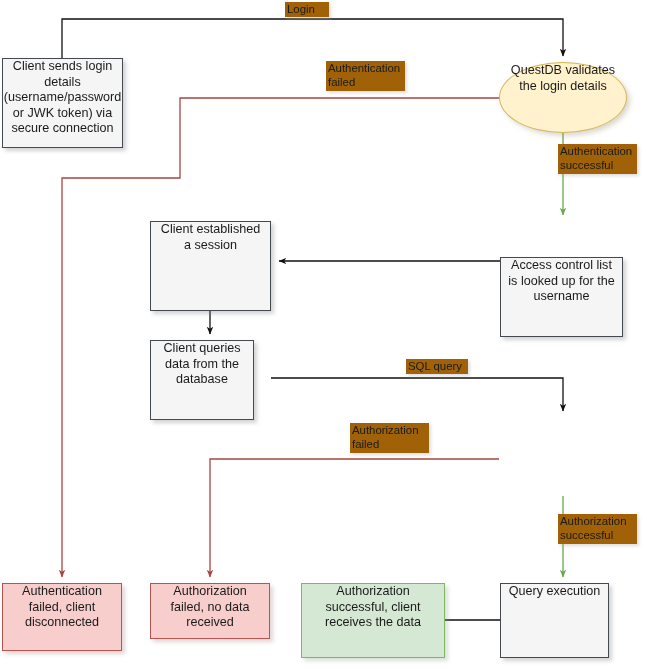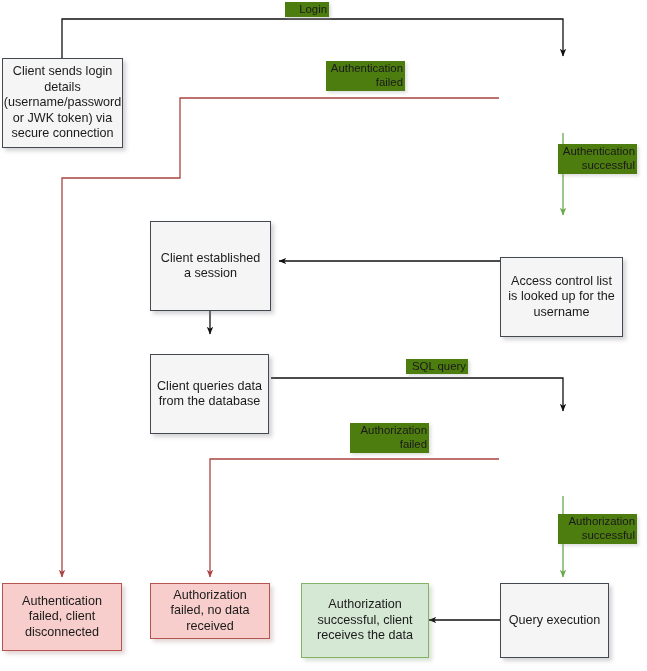--- a/index.html
+++ b/index.html
@@ -19,21 +19,21 @@
     position: absolute;
     left: 0; top: 0;
     width: 647px;
     height: 671px;
     pointer-events: none;
   }
   .node {
     position: absolute;
     box-sizing: border-box;
     display: flex;
-    align-items: center;
+    align-items: flex-start;
     justify-content: center;
     text-align: center;
     font-size: 12.6px;
     line-height: 15.5px;
     color: #1a1a1a;
   }
   .node .inner { padding: 0 5px; }
   .box {
     border: 1.2px solid #44484f;
     background: #f5f5f5;
@@ -51,25 +51,25 @@
   }
   .ellipse {
     border: 1.2px solid #d6b656;
     background: #fff2cc;
     border-radius: 50%;
     box-shadow: 3px 3px 5px rgba(150,140,110,0.34);
   }
   .edge-label {
     position: absolute;
     box-sizing: border-box;
-    background: #4d7c0f;
+    background: #a16207;
     font-size: 11.4px;
     line-height: 14px;
     color: #1a1a1a;
-    text-align: right;
+    text-align: left;
     white-space: pre-line;
     padding: 0 2px;
     box-shadow: 2px 2px 3px rgba(160,160,170,0.35);
   }
 </style>
 </head>
 <body>
 
 <div id="canvas">
 
@@ -102,47 +102,50 @@
 
     <path d="M563,496 L563,577" fill="none" stroke="#6aa84f" stroke-width="1.3" marker-end="url(#arrow-green)"></path>
 
     <path d="M500,620 L429,620" fill="none" stroke="#111111" stroke-width="1.3" marker-end="url(#arrow-dark)"></path>
   </svg>
 
   <div class="node box" style="left:2px; top:58px; width:121px; height:90px;">
     <span class="inner">Client sends login details (username/password or JWK token) via secure connection</span>
   </div>
 
+  <div class="node ellipse" style="left:499px; top:62px; width:128px; height:71px;">
+    <span class="inner">QuestDB validates the login details</span>
+  </div>
 
   <div class="node box" style="left:500px; top:221px; width:123px; height:80px;margin-top:36px;">
     <span class="inner">Access control list is looked up for the username</span>
   </div>
 
   <div class="node box" style="left:150px; top:221px; width:121px; height:90px;">
     <span class="inner">Client established a session</span>
   </div>
 
-  <div class="node box" style="left:150px; top:340px; width:119px; height:80px;margin-top:14px;">
+  <div class="node box" style="left:150px; top:340px; width:104px; height:80px;">
     <span class="inner">Client queries data from the database</span>
   </div>
 
 
   <div class="node box" style="left:500px; top:583px; width:109px; height:75px;">
     <span class="inner">Query execution</span>
   </div>
 
   <div class="node box red" style="left:2px; top:583px; width:120px; height:68px;">
     <span class="inner">Authentication failed, client disconnected</span>
   </div>
 
   <div class="node box red" style="left:150px; top:583px; width:120px; height:56px;">
     <span class="inner">Authorization failed, no data received</span>
   </div>
 
-  <div class="node box green" style="left:301px; top:583px; width:128px; height:75px;">
+  <div class="node box green" style="left:301px; top:583px; width:144px; height:75px;">
     <span class="inner">Authorization successful, client receives the data</span>
   </div>
 
   <div class="edge-label" style="left:285px; top:2px; width:44px; height:15px;">Login</div>
 
   <div class="edge-label" style="left:326px; top:61px; width:79px; height:30px;">Authentication
 failed</div>
 
   <div class="edge-label" style="left:558px; top:144px; width:79px; height:30px;">Authentication
 successful</div>

